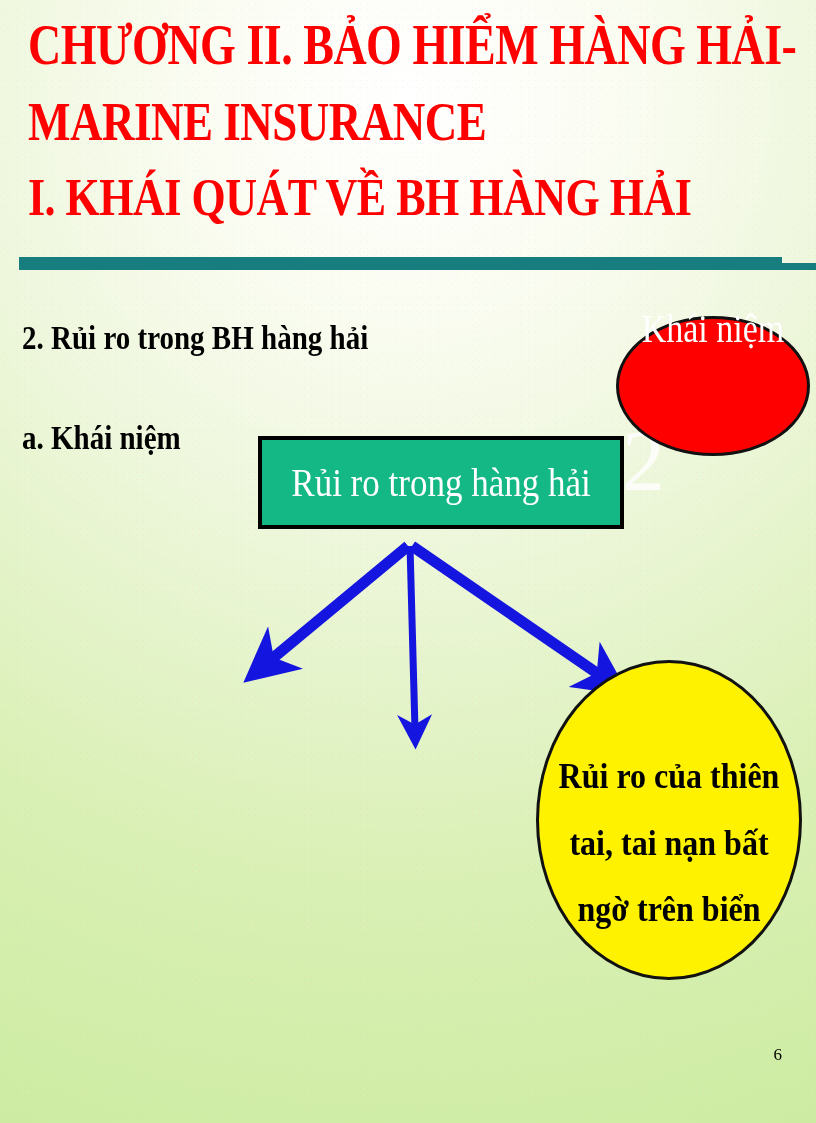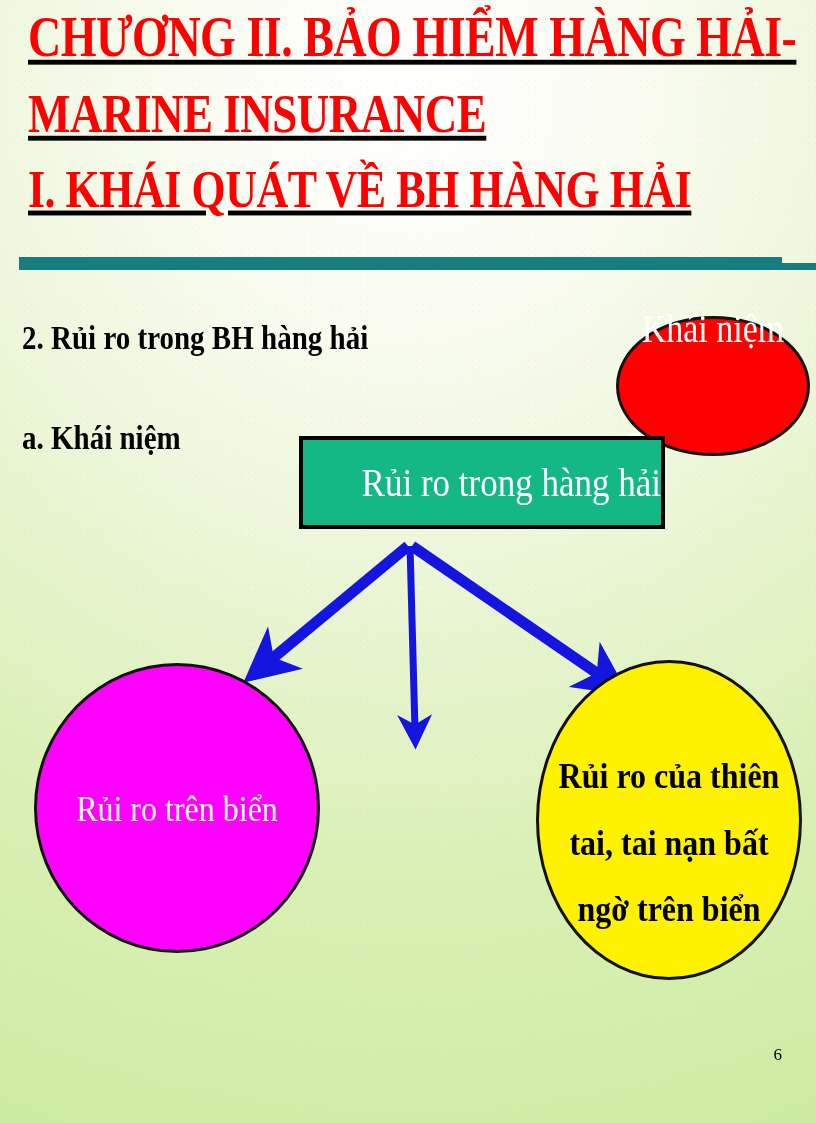--- a/index.html
+++ b/index.html
@@ -31,23 +31,22 @@
       radial-gradient(rgba(150,200,255,.50) 0.7px, transparent 0.8px),
       radial-gradient(rgba(255,235,150,.50) 0.7px, transparent 0.8px);
     background-size: 7px 7px, 9px 9px, 11px 11px;
     background-position: 0 0, 3px 4px, 6px 2px;
   }
 
   
   .title-block {
     position: absolute;
     left: 28px;
-    top: 0;
+    top: 8px;
     width: 770px;
-    text-decoration: underline;
   }
   .title-line {
     color: #FF0000;
     font-family: "Liberation Serif", serif;
     font-weight: bold;
     font-size: 45px;
     line-height: 62px;
     letter-spacing: -0.5px;
     white-space: nowrap;
     transform: scaleY(1.22);
@@ -138,23 +137,22 @@
     position: absolute;
     left: 258px;
     top: 436px;
     width: 366px;
     height: 93px;
     background: #14B884;
     border: 4px solid #000000;
     box-sizing: border-box;
     display: flex;
     align-items: center;
-    justify-content: flex-end;
+    justify-content: center;
     z-index: 4;
-    margin-left: 41px;
   }
   .box-green .lbl {
     color: #ffffff;
     font-family: "Liberation Serif", serif;
     font-size: 35px;
     line-height: 38px;
     white-space: nowrap;
     transform: scaleY(1.15);
   }
 
@@ -280,23 +278,20 @@
 
     <line x1="410" y1="546" x2="415" y2="730" stroke="#1515E0" stroke-width="7" marker-end="url(#ah)"></line>
 
     <line x1="412" y1="546" x2="604" y2="678" stroke="#1515E0" stroke-width="11" marker-end="url(#ah)"></line>
   </svg>
 
   <div class="box-green">
     <span class="lbl">Rủi ro trong hàng hải</span>
   </div>
 
-  <div class="shape oval-magenta">
-    <span class="lbl">Rủi ro trên biển</span>
-  </div>
 
 
   <div class="shape oval-yellow">
     <span class="lbl">Rủi ro của thiên tai, tai nạn bất ngờ trên biển</span>
   </div>
 
   <div class="page-num">6</div>
 
 </div>
 

